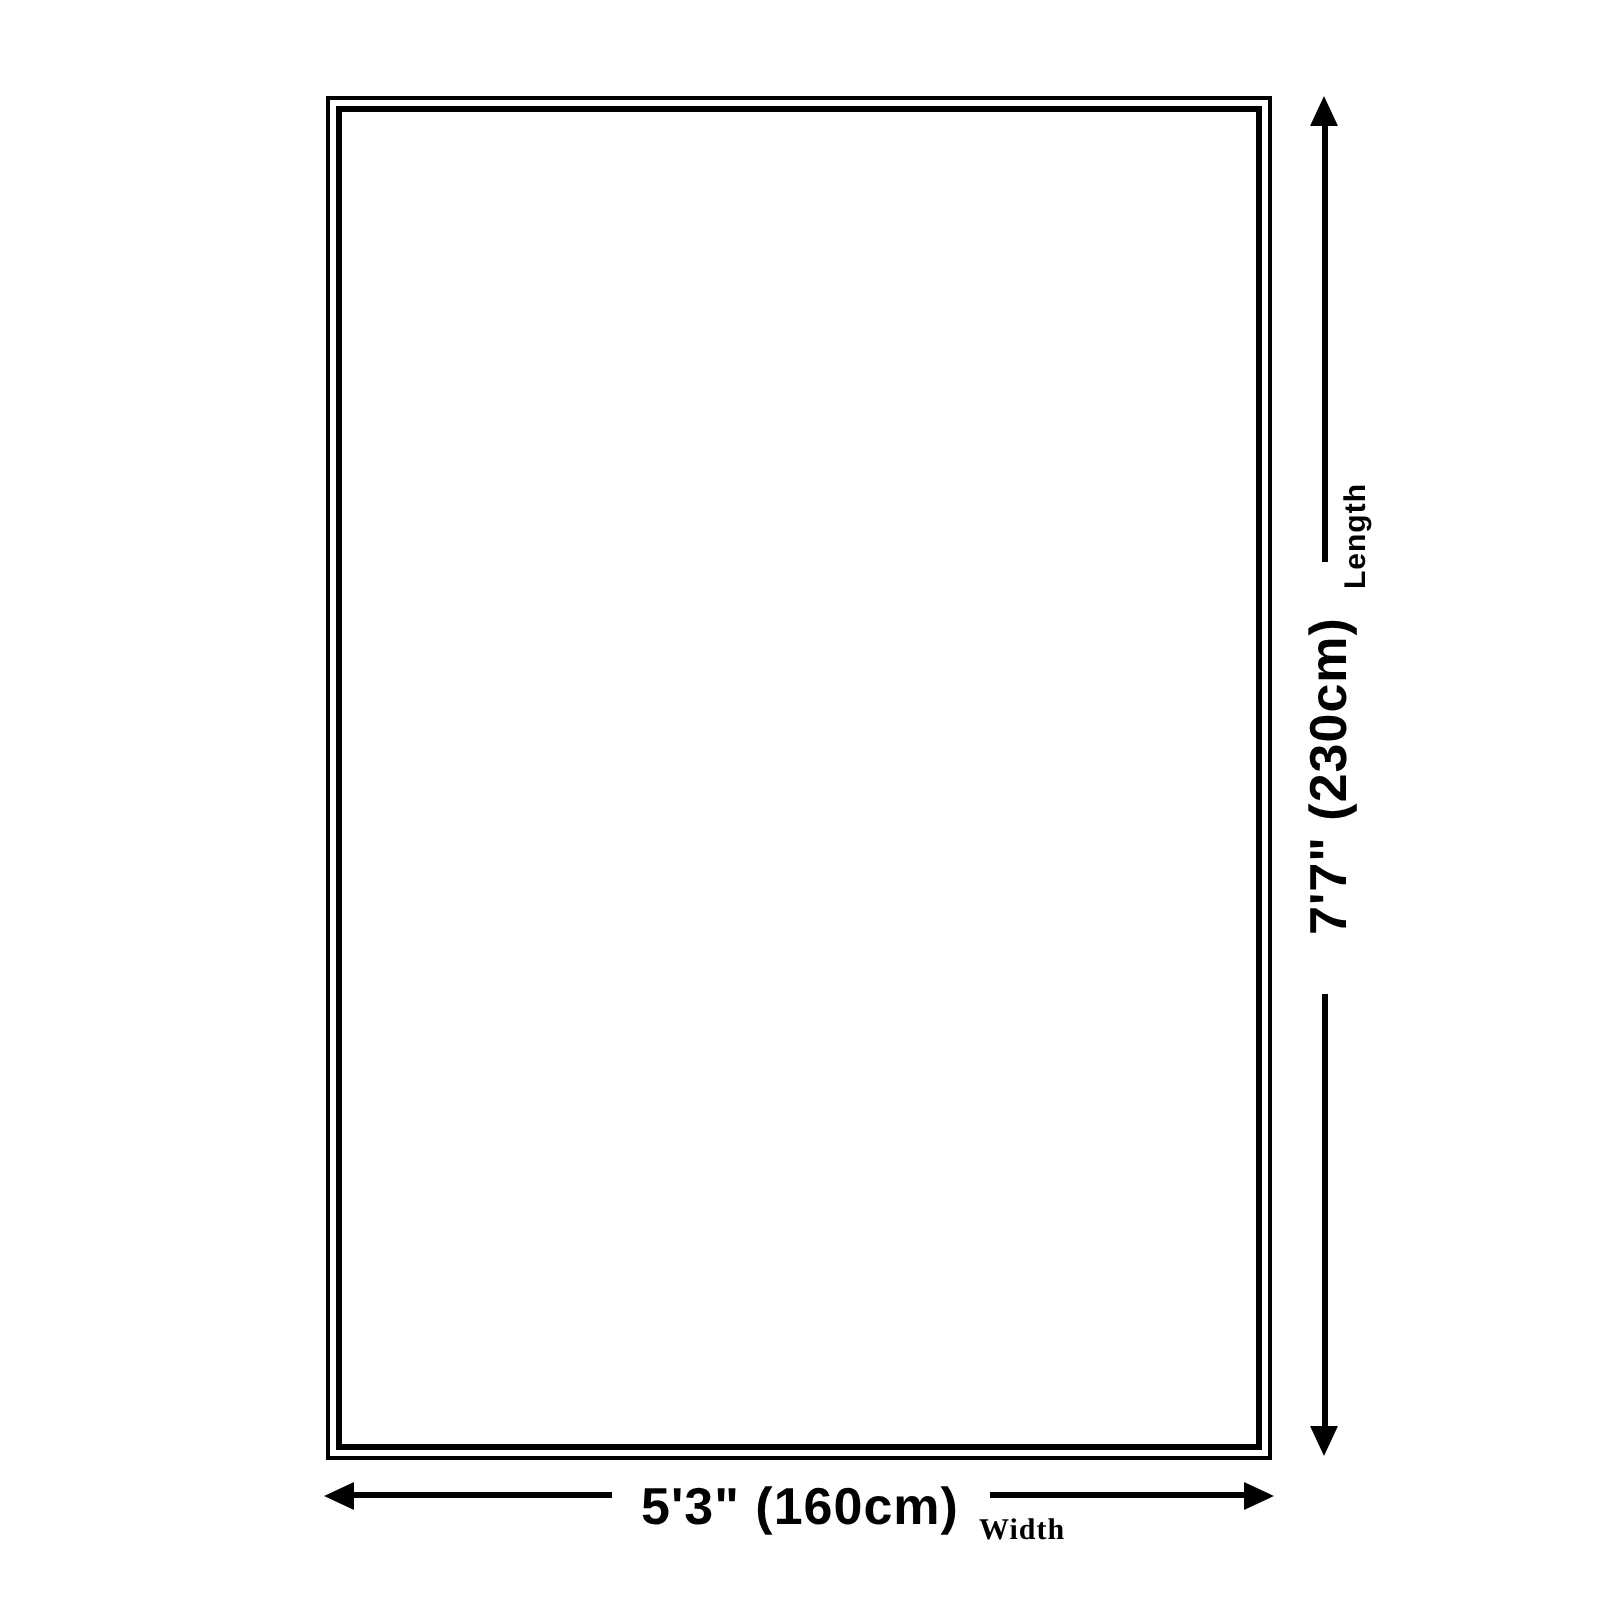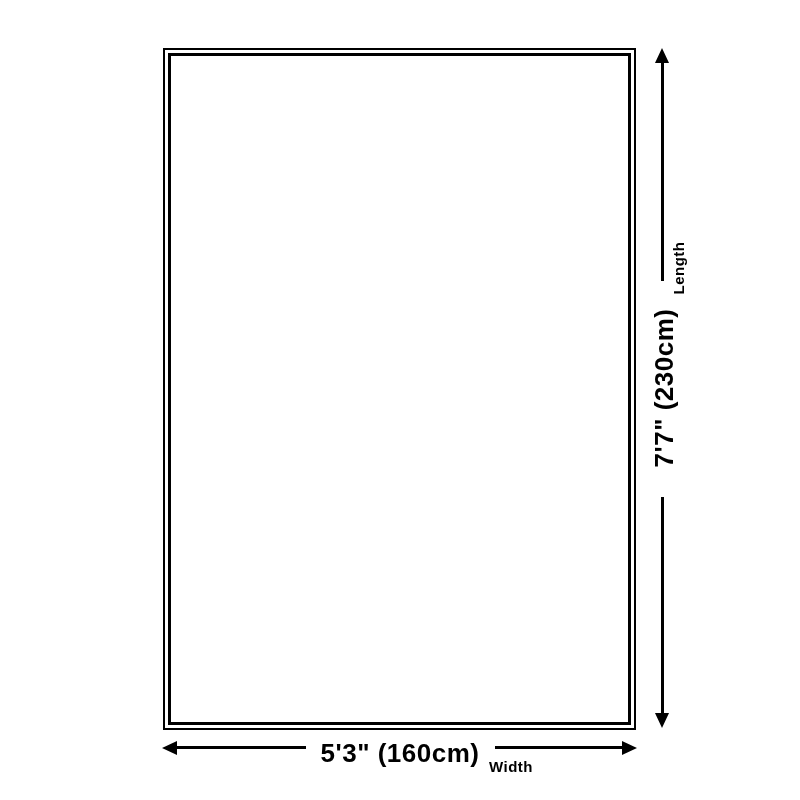--- a/index.html
+++ b/index.html
@@ -96,20 +96,21 @@
     font-size: 15px;
     letter-spacing: 0.5px;
   }
   .width-value {
     left: 400px; top: 753px;
     transform: translate(-50%, -50%);
   }
   .width-label {
     left: 511px; top: 766px;
     transform: translate(-50%, -50%);
+    font-family: Liberation Serif, serif;
   }
   .length-value {
     left: 664px; top: 388px;
     transform: translate(-50%, -50%) rotate(-90deg);
   }
   .length-label {
     left: 678px; top: 268px;
     transform: translate(-50%, -50%) rotate(-90deg);
   }
 </style>

